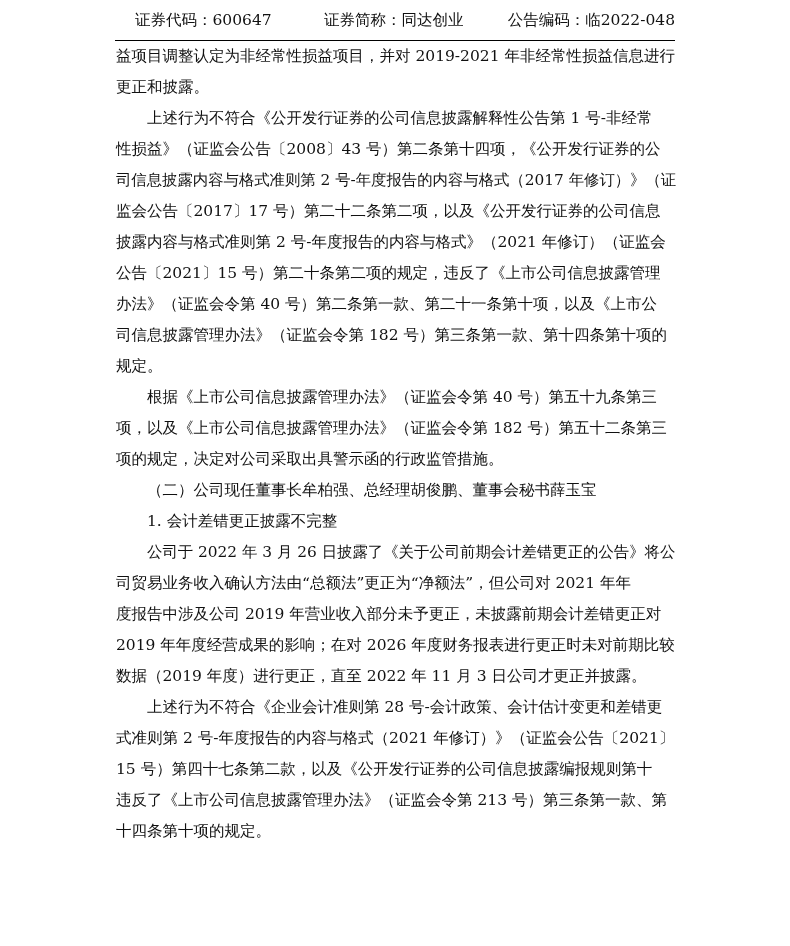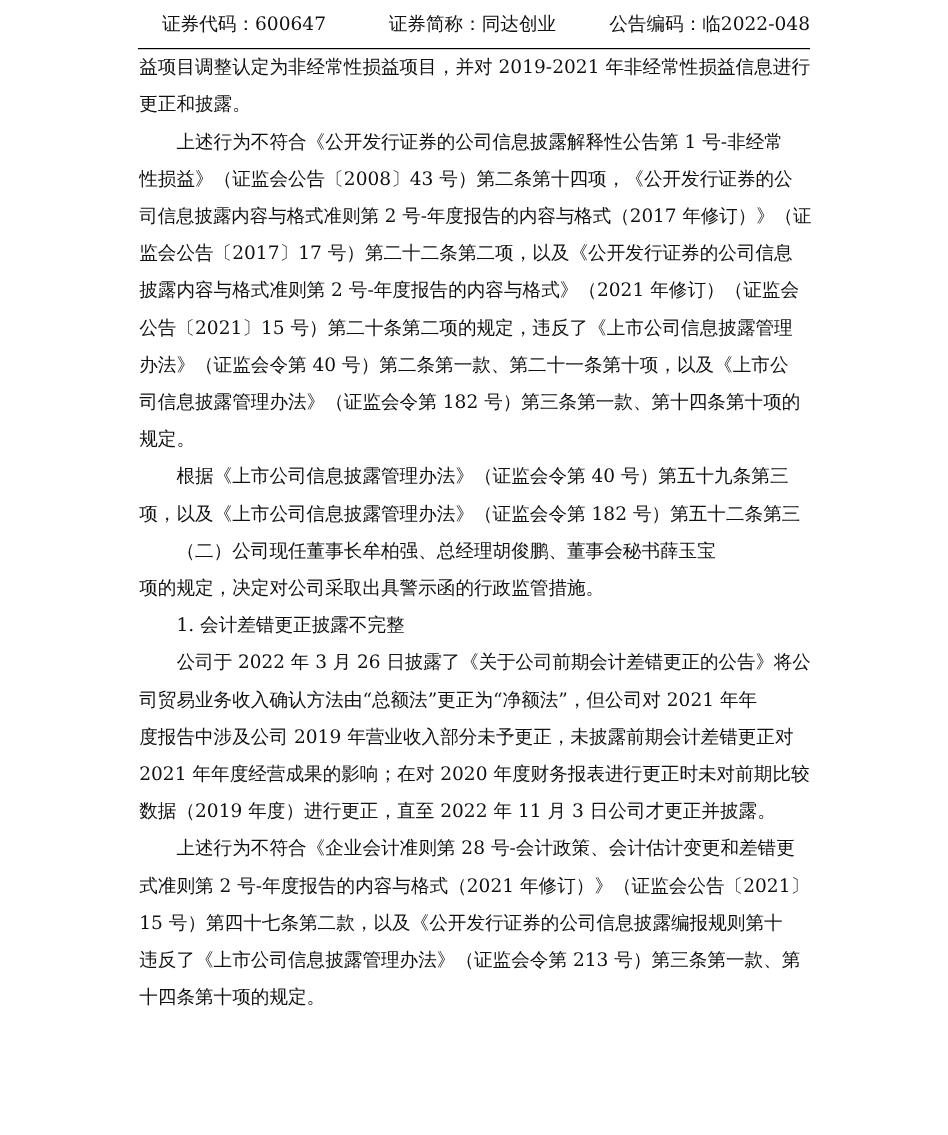--- a/index.html
+++ b/index.html
@@ -31,27 +31,27 @@
       <span class="line">性损益》（证监会公告〔2008〕43 号）第二条第十四项，《公开发行证券的公</span>
       <span class="line" style="font-size: 15.3628px;">司信息披露内容与格式准则第 2 号-年度报告的内容与格式（2017 年修订）》（证</span>
       <span class="line">监会公告〔2017〕17 号）第二十二条第二项，以及《公开发行证券的公司信息</span>
       <span class="line">披露内容与格式准则第 2 号-年度报告的内容与格式》（2021 年修订）（证监会</span>
       <span class="line">公告〔2021〕15 号）第二十条第二项的规定，违反了《上市公司信息披露管理</span>
       <span class="line">办法》（证监会令第 40 号）第二条第一款、第二十一条第十项，以及《上市公</span>
       <span class="line">司信息披露管理办法》（证监会令第 182 号）第三条第一款、第十四条第十项的</span>
       <span class="line">规定。</span>
       <span class="line indent">根据《上市公司信息披露管理办法》（证监会令第 40 号）第五十九条第三</span>
       <span class="line">项，以及《上市公司信息披露管理办法》（证监会令第 182 号）第五十二条第三</span>
+      <span class="line">项的规定，决定对公司采取出具警示函的行政监管措施。</span>
       <span class="line indent">（二）公司现任董事长牟柏强、总经理胡俊鹏、董事会秘书薛玉宝</span>
-      <span class="line">项的规定，决定对公司采取出具警示函的行政监管措施。</span>
       <span class="line indent">1. 会计差错更正披露不完整</span>
-      <span class="line indent" style="font-size: 15.3837px; text-align: center;">公司于 2022 年 3 月 26 日披露了《关于公司前期会计差错更正的公告》将公</span>
+      <span class="line indent" style="font-size: 15.3837px;">公司于 2022 年 3 月 26 日披露了《关于公司前期会计差错更正的公告》将公</span>
       <span class="line">司贸易业务收入确认方法由“总额法”更正为“净额法”，但公司对 2021 年年</span>
       <span class="line">度报告中涉及公司 2019 年营业收入部分未予更正，未披露前期会计差错更正对</span>
-      <span class="line">2021 年年度经营成果的影响；在对 2020 年度财务报表进行更正时未对前期比较</span>
+      <span class="line">2019 年年度经营成果的影响；在对 2026 年度财务报表进行更正时未对前期比较</span>
       <span class="line">数据（2019 年度）进行更正，直至 2022 年 11 月 3 日公司才更正并披露。</span>
       <span class="line indent">上述行为不符合《企业会计准则第 28 号-会计政策、会计估计变更和差错更</span>
       <span class="line">式准则第 2 号-年度报告的内容与格式（2021 年修订）》（证监会公告〔2021〕</span>
       <span class="line">15 号）第四十七条第二款，以及《公开发行证券的公司信息披露编报规则第十</span>
       <span class="line">违反了《上市公司信息披露管理办法》（证监会令第 213 号）第三条第一款、第</span>
       <span class="line">十四条第十项的规定。</span>
     </div>
 </div>
 
 </body></html>

